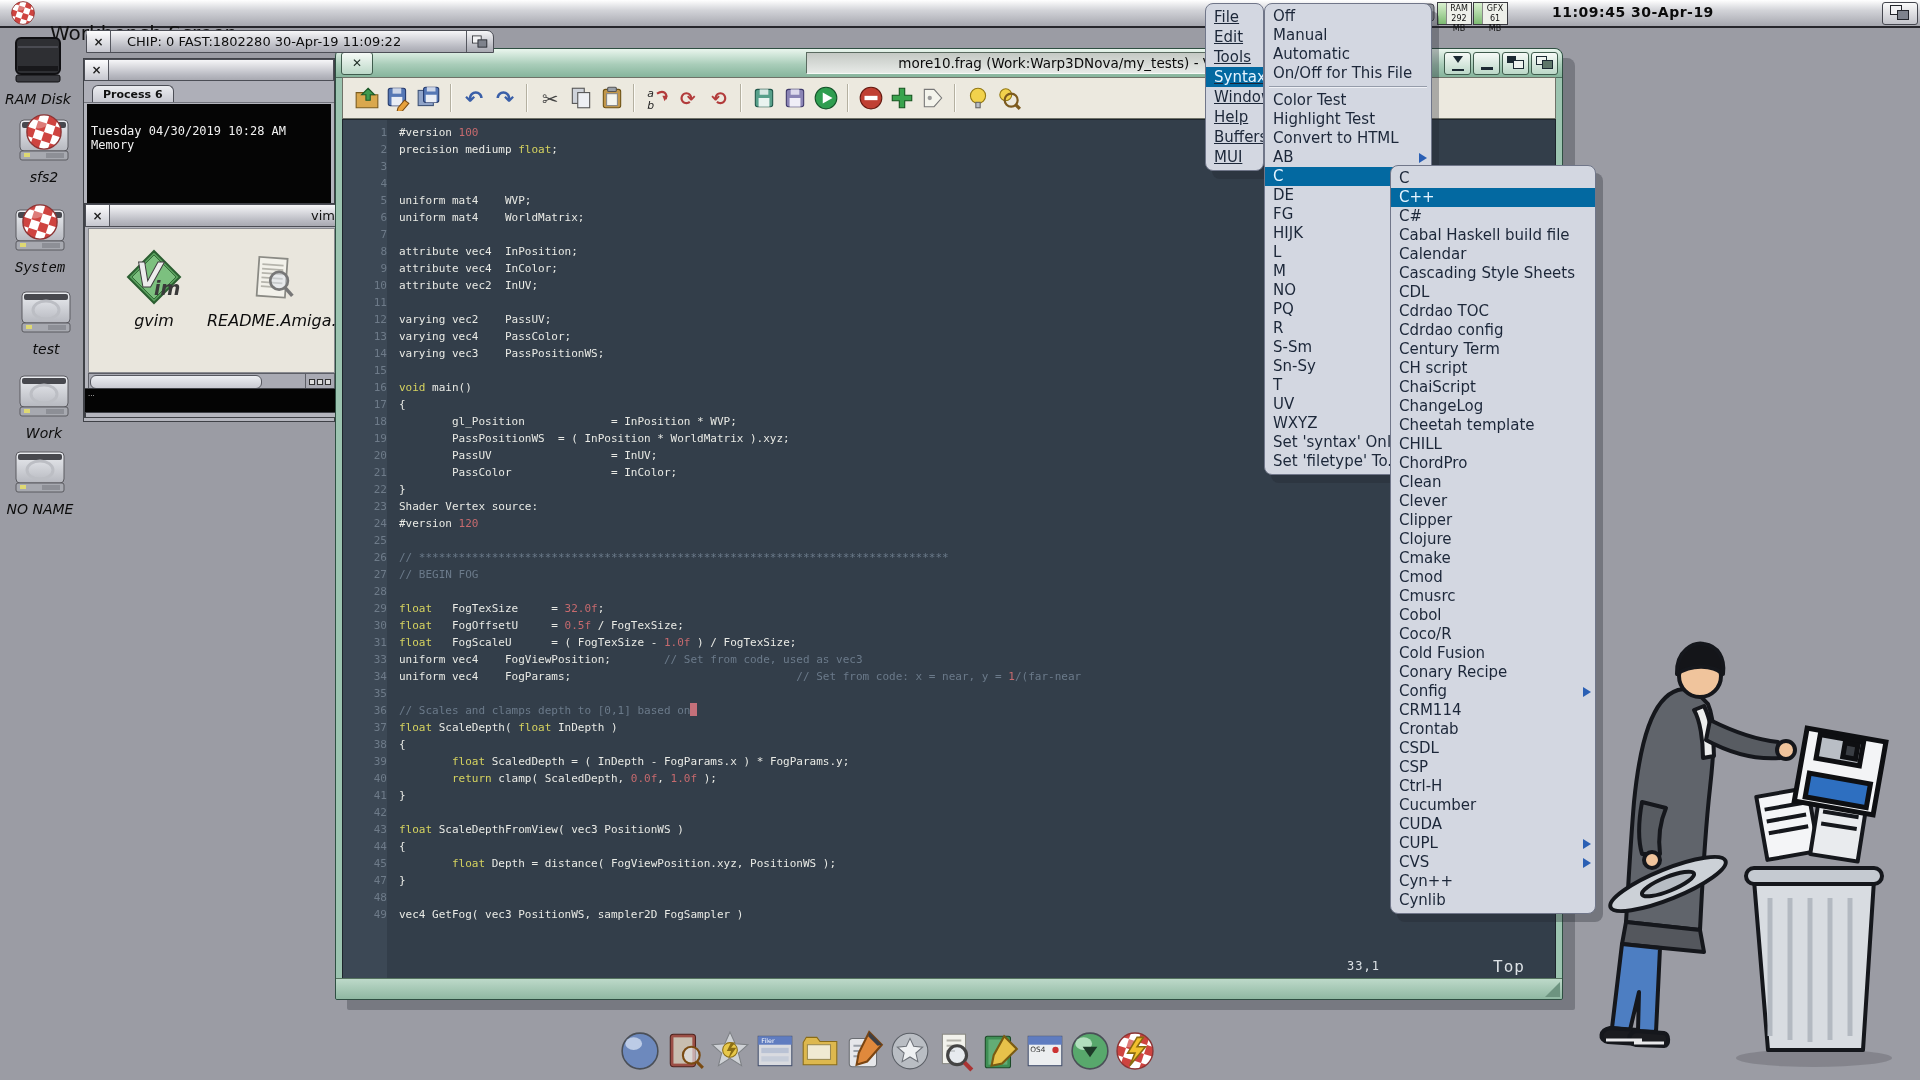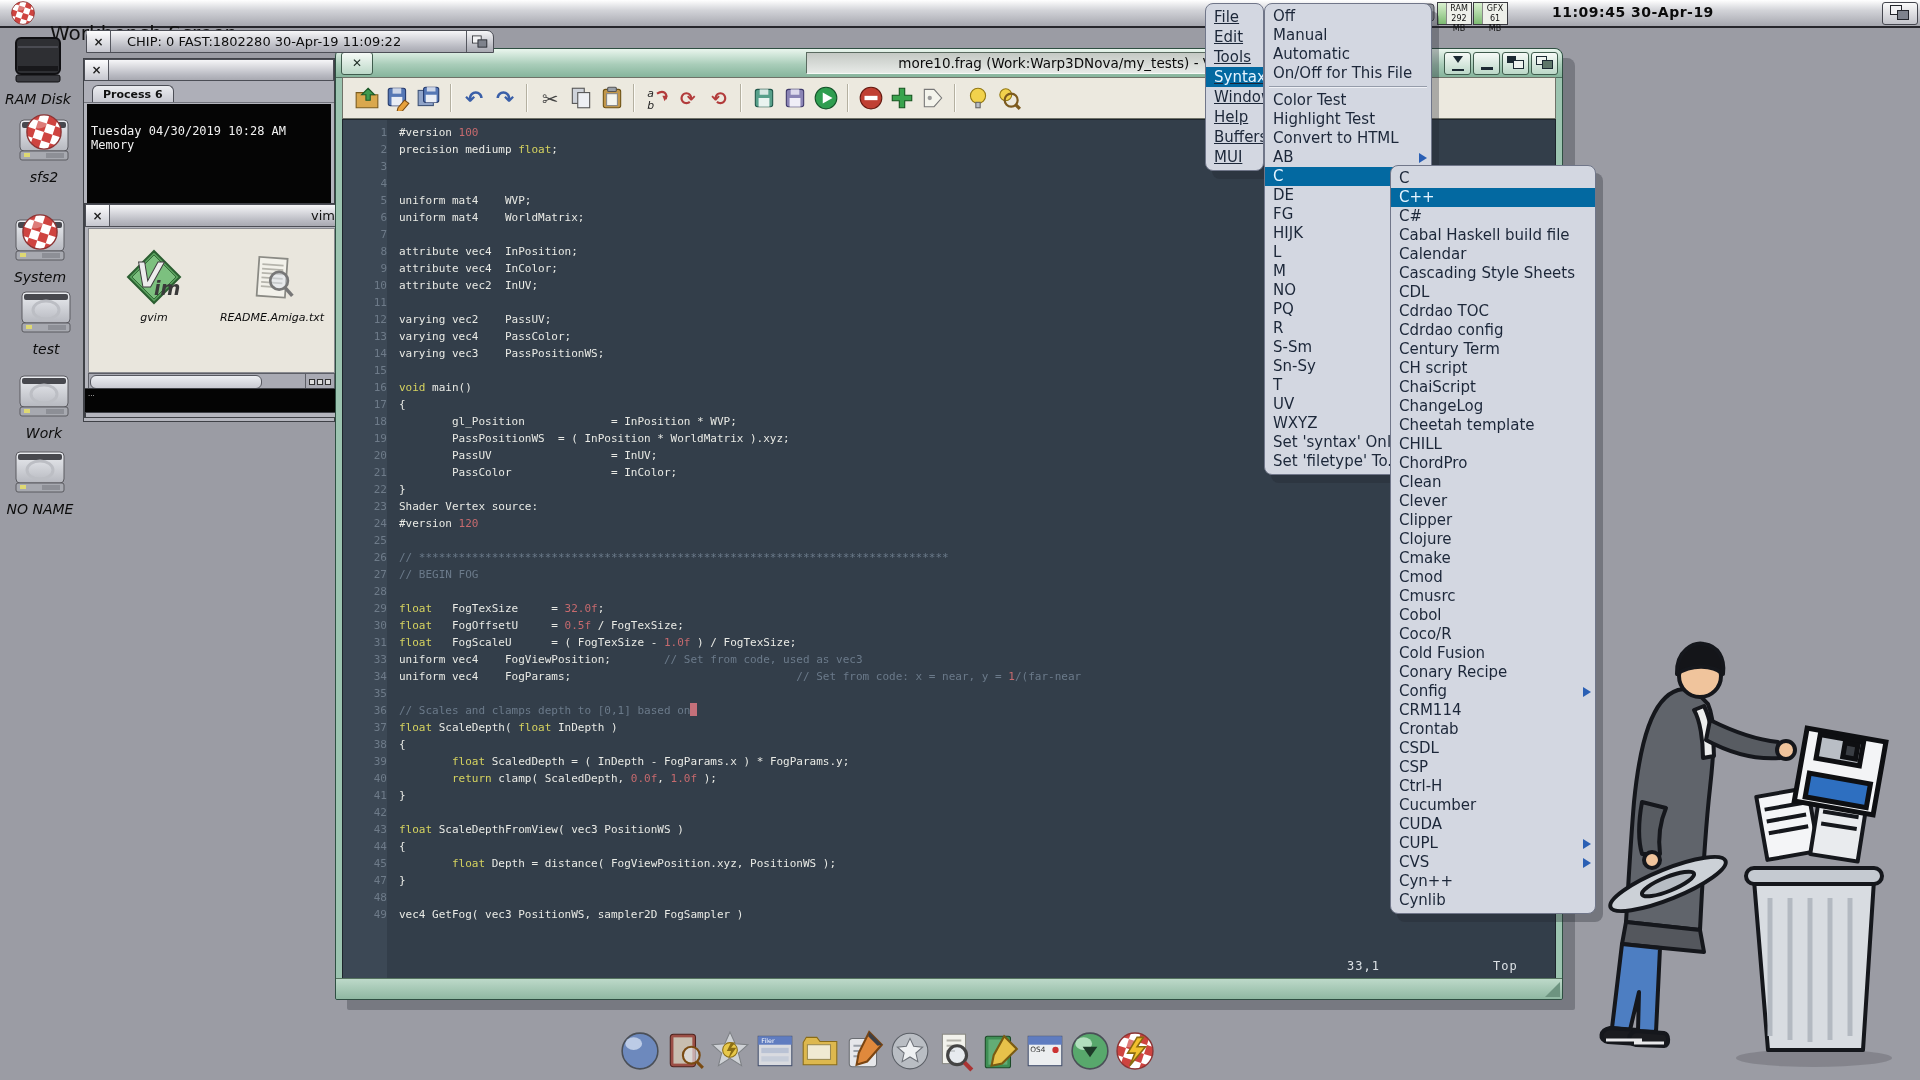--- a/index.html
+++ b/index.html
@@ -43,21 +43,21 @@
          font-family:"DejaVu Sans Mono","Liberation Mono",monospace;font-size:12px;padding:6px 4px;}
   .pterm .l1{margin-top:14px;white-space:pre;}
   .pterm .l2{}
 
   
   .drawer{position:absolute;left:84px;top:203px;width:253px;height:213px;background:#b4b5bd;border:1px solid #3f4147;z-index:6;}
   .drawer .dtitle{height:21px;display:flex;align-items:center;}
   .drawer .dname{margin-left:auto;font-size:13px;color:#111;padding-right:2px;}
   .dcontent{position:absolute;left:3px;right:3px;top:24px;height:143px;background:#e9e6dd;border:1px solid #8a8b90;}
   .dicon{position:absolute;text-align:center;}
-  .dicon .dlabel{font-style:italic;font-size:11px;color:#0d0d0d;margin-top:2px;white-space:nowrap;}
+  .dicon .dlabel{font-style:italic;font-size:16px;color:#0d0d0d;margin-top:2px;white-space:nowrap;}
   .dscroll{position:absolute;left:3px;right:3px;top:169px;height:16px;background:#a9aab3;border:1px solid #5c5e66;display:flex;}
   .delevator{width:170px;margin:1px;background:linear-gradient(#eceef2,#c9cad2);border:1px solid #55575f;border-radius:6px;}
   .dsizer{margin-left:auto;width:28px;border-left:1px solid #5c5e66;display:flex;align-items:center;justify-content:center;gap:2px;}
   .dsizer i{width:4px;height:4px;border:1px solid #333;background:#ddd;display:block;}
   .blackstrip{position:absolute;left:84px;top:388px;width:253px;height:26px;background:#040404;border:1px solid #3f4147;z-index:6;
               color:#eee;font-size:7px;padding:1px 0 0 3px;box-sizing:border-box;}
   .blackstrip::after{content:"";position:absolute;left:0;right:0;bottom:-5px;height:4px;background:#b4b5bd;border:1px solid #3f4147;}
 
   
   .vimwin{position:absolute;left:335px;top:48px;width:1226px;height:950px;background:#9cc4b0;
@@ -90,21 +90,21 @@
 
   .vcode{position:absolute;left:6px;right:6px;top:70px;bottom:20px;background:#333e4a;border:1px solid #1d242b;
          overflow:hidden;font-family:"DejaVu Sans Mono","Liberation Mono",monospace;font-size:11px;line-height:17px;}
   .gutterbg{position:absolute;left:0;top:0;bottom:0;width:44px;background:#3c4855;}
   .coderows{position:absolute;left:0;top:4px;right:0;padding-left:12px;}
   .crow{height:17px;white-space:pre;position:relative;}
   .lnum{display:inline-block;width:32px;padding-right:12px;text-align:right;color:#6e7b89;}
   .tk-p{color:#e9eae5;} .tk-k{color:#d6d35f;} .tk-n{color:#c66a6e;} .tk-c{color:#6b7a8a;}
   .tk-cur{display:inline-block;width:7px;height:13px;background:#c4707a;vertical-align:-2px;}
   .vruler{position:absolute;bottom:3px;left:1004px;color:#dde2e6;font-size:12px;letter-spacing:1px;}
-  .vscrollpos{position:absolute;bottom:3px;left:1150px;color:#dde2e6;font-size:12px;letter-spacing:1px;}
+  .vscrollpos{position:absolute;bottom:3px;left:1150px;color:#dde2e6;font-size:16px;letter-spacing:1px;}
   .vbottom{position:absolute;left:0;right:0;bottom:0;height:20px;background:linear-gradient(#bdd9c9,#8fb8a2);
            border-top:1px solid #55735f;border-radius:0 0 2px 2px;}
   .vgrip{position:absolute;right:2px;bottom:2px;width:0;height:0;border-bottom:15px solid #6d9480;border-left:15px solid transparent;}
 
   
   .menu{position:absolute;background:#d3d7e1;border:1px solid #707689;border-radius:8px;
         box-shadow:7px 8px 0 rgba(35,38,48,.32);padding:3px 0;font-size:15px;color:#1c2739;z-index:50;box-sizing:border-box;}
   .menu-item{height:19px;line-height:19px;padding:0 8px;white-space:nowrap;overflow:hidden;position:relative;}
   .mbar .menu-item{height:20px;line-height:20px;}
   .menu-item.sel{background:#0369a1;color:#e6f4ff;}
@@ -226,21 +226,21 @@
         </svg><div class="dklabel">RAM Disk</div></div>
       <div class="desk-ic" style="left: 8px; top: 112px;"><svg viewBox="0 0 56 52" width="56" height="52">
           <rect x="4" y="8" width="48" height="31" rx="4" fill="url(#gdrive)" stroke="#5a5a60"></rect>
           <rect x="6" y="10" width="44" height="6" rx="2" fill="#47484e"></rect>
           <ellipse cx="28" cy="26" rx="13" ry="9" fill="none" stroke="#bcbec4" stroke-width="3"></ellipse>
           <rect x="4" y="39" width="48" height="9" rx="2" fill="#a7a9b0" stroke="#5a5a60"></rect>
           <rect x="8" y="41" width="6" height="4" fill="#ded873"></rect>
           <rect x="30" y="41" width="18" height="5" fill="#8d8f96"></rect>
           <use href="#boing" x="10" y="2" width="36" height="36"></use>
         </svg><div class="dklabel">sfs2</div></div>
-      <div class="desk-ic" style="left: 4px; top: 212px;"><svg viewBox="0 0 56 52" width="56" height="52">
+      <div class="desk-ic" style="left: 4px; top: 202px; font-family: Liberation Mono, monospace;"><svg viewBox="0 0 56 52" width="56" height="52">
           <rect x="4" y="8" width="48" height="31" rx="4" fill="url(#gdrive)" stroke="#5a5a60"></rect>
           <rect x="6" y="10" width="44" height="6" rx="2" fill="#47484e"></rect>
           <ellipse cx="28" cy="26" rx="13" ry="9" fill="none" stroke="#bcbec4" stroke-width="3"></ellipse>
           <rect x="4" y="39" width="48" height="9" rx="2" fill="#a7a9b0" stroke="#5a5a60"></rect>
           <rect x="8" y="41" width="6" height="4" fill="#ded873"></rect>
           <rect x="30" y="41" width="18" height="5" fill="#8d8f96"></rect>
           <use href="#boing" x="10" y="2" width="36" height="36"></use>
         </svg><div class="dklabel">System</div></div>
       <div class="desk-ic" style="left: 10px; top: 284px;"><svg viewBox="0 0 56 52" width="56" height="52">
           <rect x="4" y="8" width="48" height="31" rx="4" fill="url(#gdrive)" stroke="#5a5a60"></rect>

